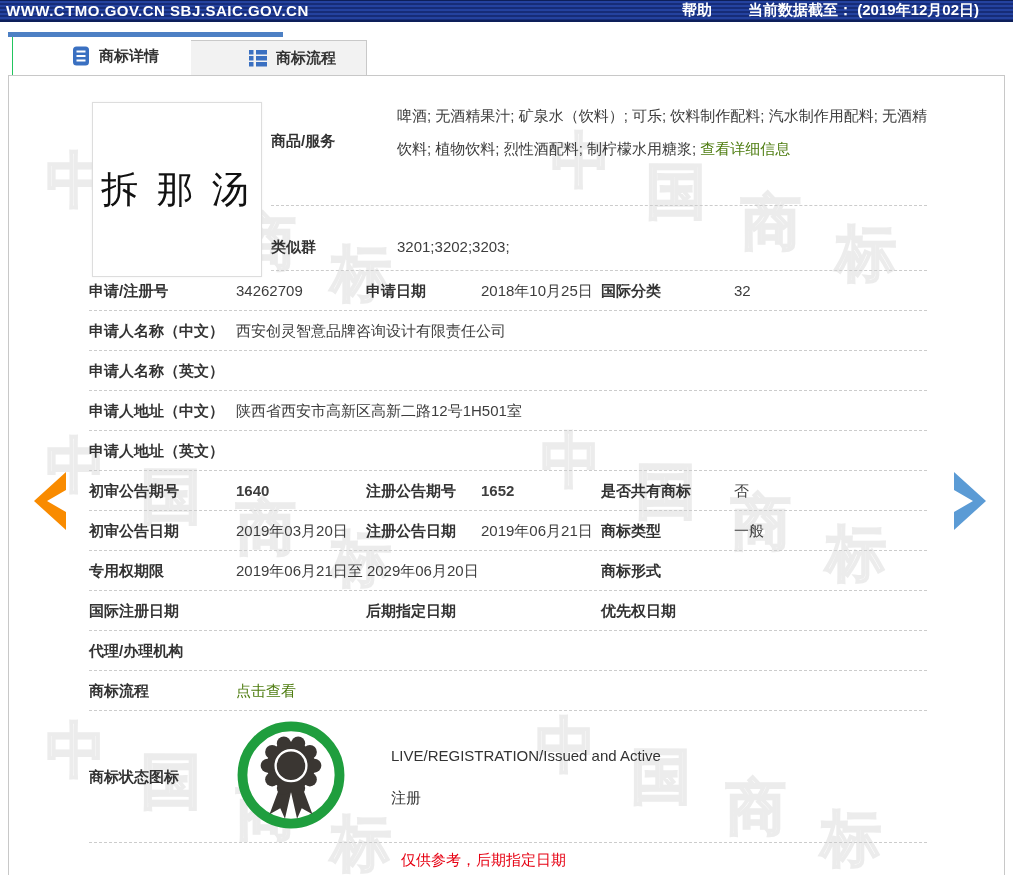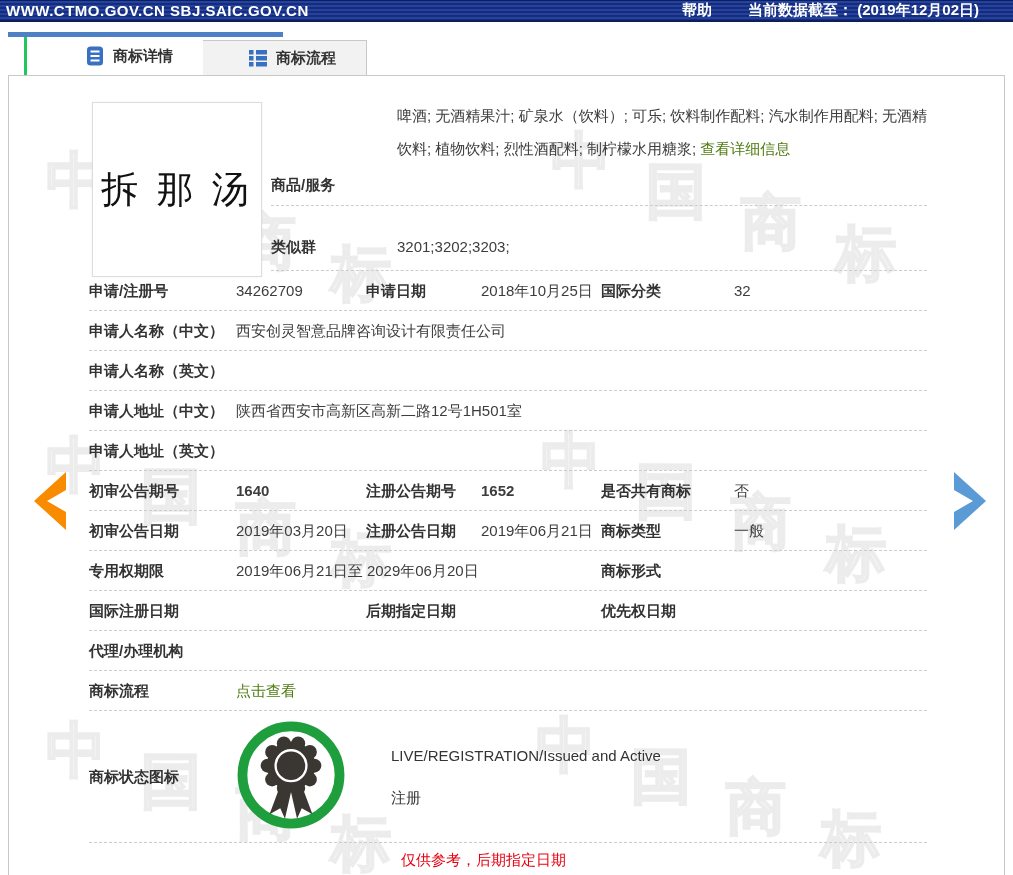--- a/index.html
+++ b/index.html
@@ -15,22 +15,22 @@
     color:#fff; font-size:15px; font-weight:bold;
   }
   .topbar .urls{ padding-left:6px; letter-spacing:0.5px; }
   .topbar .right{ display:flex; align-items:center; gap:36px; padding-right:34px; }
   .topbar .help{ cursor:pointer; }
 
   
   .tab-accent{ position:absolute; left:8px; top:32px; width:275px; height:5px; background:#4d80c4; }
   .tab{ position:absolute; display:flex; align-items:center; gap:8px;
         font-size:15px; font-weight:bold; color:#333; cursor:pointer; }
-  .tab-active{ left:24px; top:37px; width:179px; height:38px; background:#fff; z-index:3;
-        border-left:3px solid #22c55e; padding-left:58px; }
+  .tab-active{ left:12px; top:37px; width:179px; height:38px; background:#fff; z-index:3;
+        border-left:1px solid #22c55e; padding-left:58px; }
   .tab-inactive{ left:187px; top:40px; width:180px; height:35px; background:#f2f2f2;
         border:1px solid #c9c9c9; border-bottom:none; padding-left:60px; z-index:2; }
   .tab svg{ flex:0 0 auto; }
 
   
   .panel{ position:absolute; left:8px; top:75px; width:997px; height:800px;
           background:#fff; border:1px solid #c8c8c8; border-bottom:none; }
   .panel-inner{ position:absolute; inset:0; overflow:hidden; }
 
   
@@ -39,21 +39,21 @@
     color:#f3f3f3; -webkit-text-stroke:2px #ececec; -webkit-text-fill-color:transparent; }
 
   .content{ position:absolute; inset:0; z-index:1; font-size:15px; color:#3d3d3d; }
 
   
   .tm-section{ position:relative; margin-top:18px; height:177px; }
   .tm-img{ position:absolute; left:83px; top:8px; width:170px; height:175px;
     background:#fff; border:1px solid #ddd; box-shadow:0 0 2px rgba(0,0,0,0.06);
     display:flex; align-items:center; justify-content:center;
     font-size:37px; color:#111; letter-spacing:4px; }
-  .goods-label{ position:absolute; left:262px; top:38px; font-weight:bold; color:#333;margin-top:44px; }
+  .goods-label{ position:absolute; left:262px; top:38px; font-weight:bold; color:#333; }
   .goods-value{ position:absolute; left:388px; top:5px; width:537px; line-height:33px; }
   .goods-dash{ position:absolute; left:262px; right:77px; top:111px; border-bottom:1px dashed #ccc; }
   .sim-label{ position:absolute; left:262px; top:144px; font-weight:bold; color:#333; }
   .sim-value{ position:absolute; left:388px; top:144px; }
   .tm-bottom-dash{ position:absolute; left:262px; right:77px; bottom:0; border-bottom:1px dashed #ccc; }
 
   
   .row{ position:relative; height:40px;text-decoration:underline; }
   .row::after{ content:""; position:absolute; left:80px; right:77px; bottom:0;
                border-bottom:1px dashed #ccc; }

